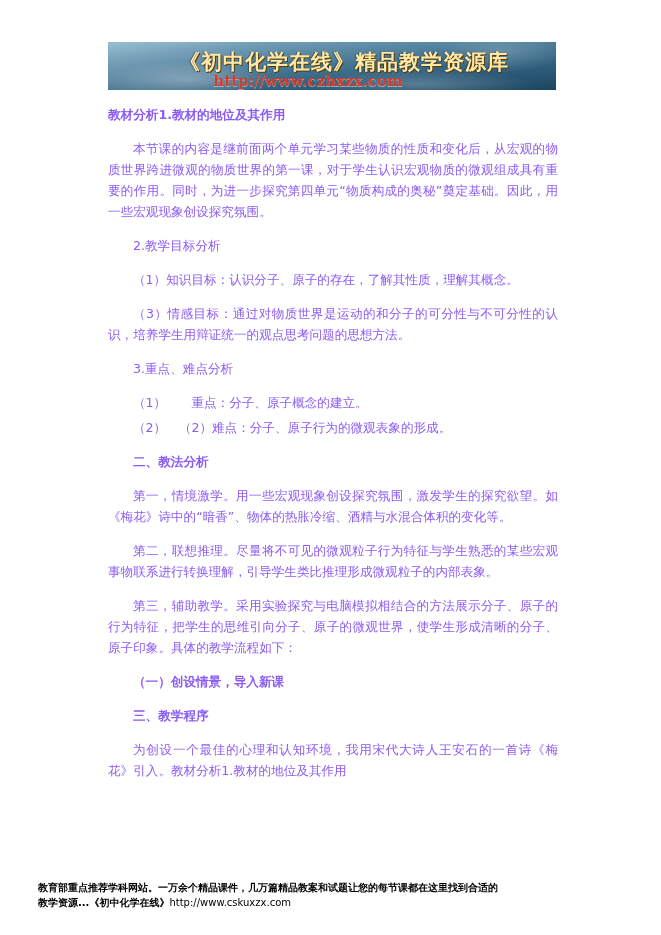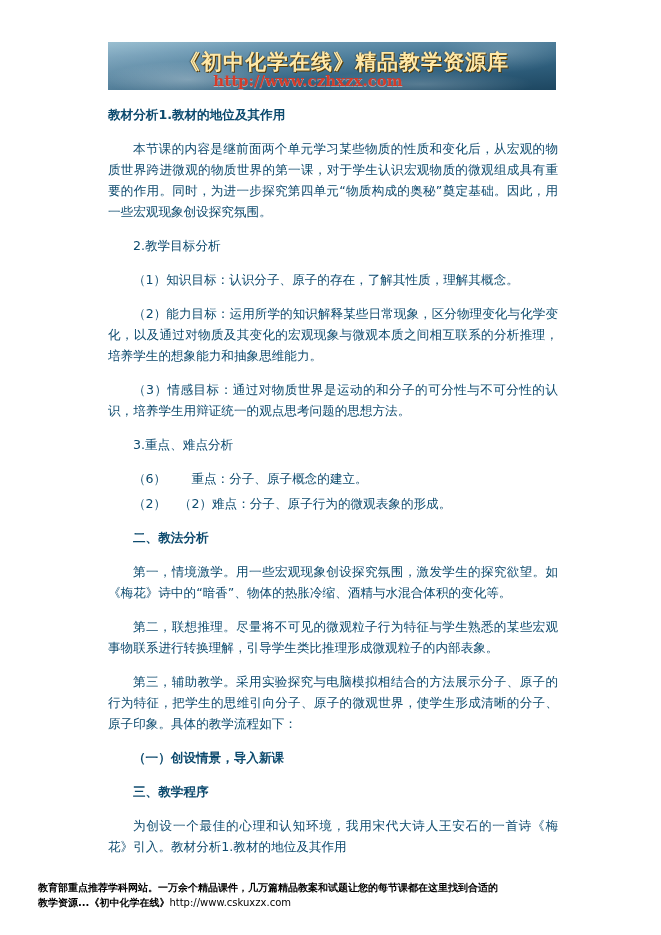--- a/index.html
+++ b/index.html
@@ -71,21 +71,21 @@
     position: absolute;
     left: 108px;
     top: 104px;
     width: 450px;
   }
   p {
     margin: 0 0 13px 0;
     font-family: "DejaVu Sans", "Liberation Sans", sans-serif;
     font-size: 12.6px;
     line-height: 21px;
-    color: #0c4a6e;
+    color: #8b5cf6;
     text-align: justify;
   }
   p.indent {
     text-indent: 25px;
   }
   p.bold {
     font-weight: bold;
   }
   p.tight {
     margin-bottom: 4px;
@@ -113,24 +113,23 @@
   <div class="banner">
     <div class="banner-title">《初中化学在线》精品教学资源库</div>
     <div class="banner-url">http://www.czhxzx.com</div>
   </div>
 
   <div class="content">
     <p class="bold">教材分析1.教材的地位及其作用</p>
     <p class="indent">本节课的内容是继前面两个单元学习某些物质的性质和变化后，从宏观的物质世界跨进微观的物质世界的第一课，对于学生认识宏观物质的微观组成具有重要的作用。同时，为进一步探究第四单元“物质构成的奥秘”奠定基础。因此，用一些宏观现象创设探究氛围。</p>
     <p class="indent">2.教学目标分析</p>
     <p class="indent">（1）知识目标：认识分子、原子的存在，了解其性质，理解其概念。</p>
-    <p class="indent">（2）能力目标：运用所学的知识解释某些日常现象，区分物理变化与化学变化，以及通过对物质及其变化的宏观现象与微观本质之间相互联系的分析推理，培养学生的想象能力和抽象思维能力。</p>
     <p class="indent">（3）情感目标：通过对物质世界是运动的和分子的可分性与不可分性的认识，培养学生用辩证统一的观点思考问题的思想方法。</p>
     <p class="indent">3.重点、难点分析</p>
-    <p class="indent tight">（6）　　重点：分子、原子概念的建立。</p>
+    <p class="indent tight">（1）　　重点：分子、原子概念的建立。</p>
     <p class="indent">（2）　（2）难点：分子、原子行为的微观表象的形成。</p>
     <p class="indent bold">二、教法分析</p>
     <p class="indent">第一，情境激学。用一些宏观现象创设探究氛围，激发学生的探究欲望。如《梅花》诗中的“暗香”、物体的热胀冷缩、酒精与水混合体积的变化等。</p>
     <p class="indent">第二，联想推理。尽量将不可见的微观粒子行为特征与学生熟悉的某些宏观事物联系进行转换理解，引导学生类比推理形成微观粒子的内部表象。</p>
     <p class="indent">第三，辅助教学。采用实验探究与电脑模拟相结合的方法展示分子、原子的行为特征，把学生的思维引向分子、原子的微观世界，使学生形成清晰的分子、原子印象。具体的教学流程如下：</p>
     <p class="indent bold">（一）创设情景，导入新课</p>
     <p class="indent bold">三、教学程序</p>
     <p class="indent">为创设一个最佳的心理和认知环境，我用宋代大诗人王安石的一首诗《梅花》引入。教材分析1.教材的地位及其作用</p>
   </div>
 

